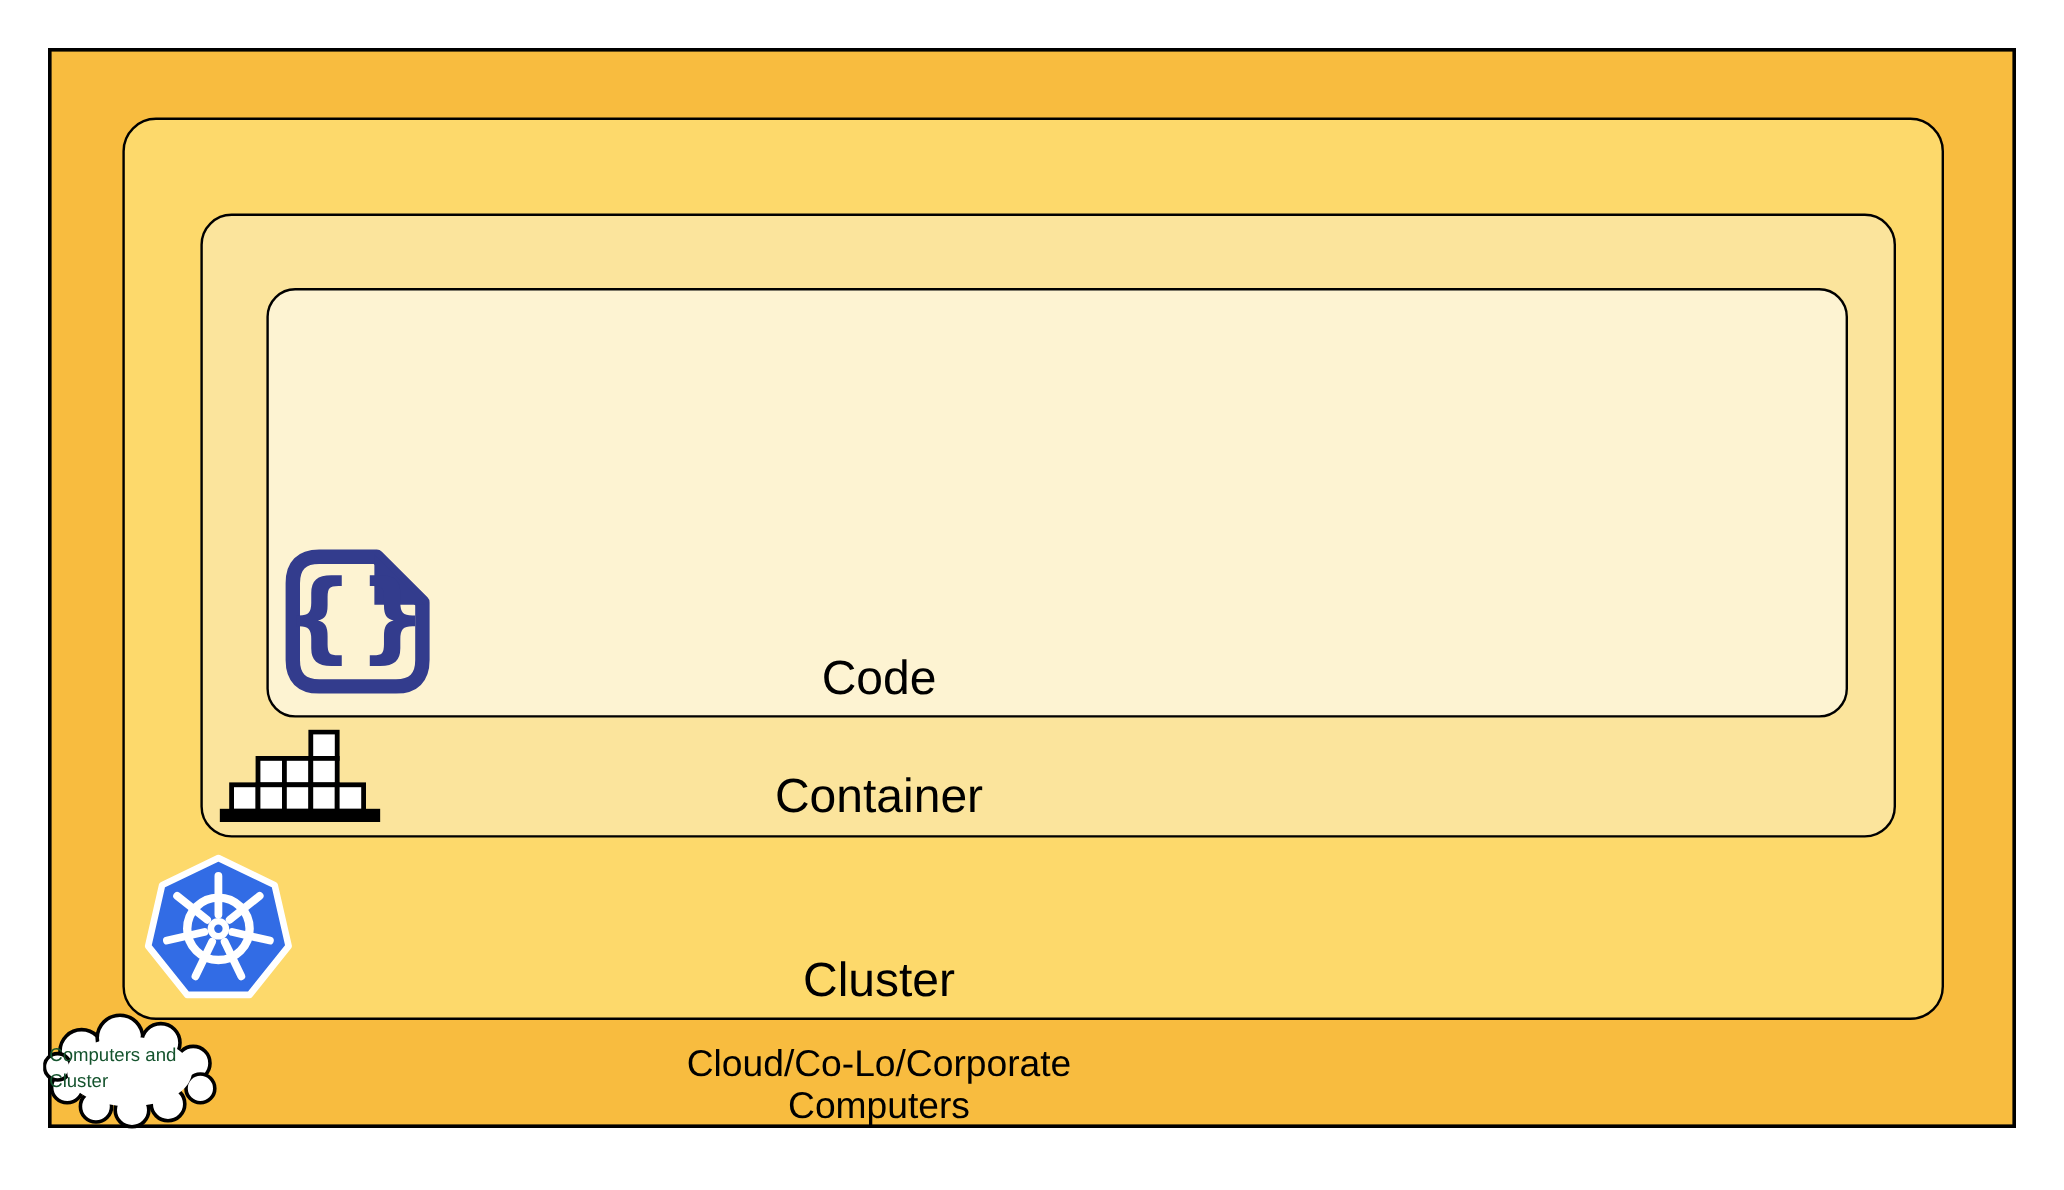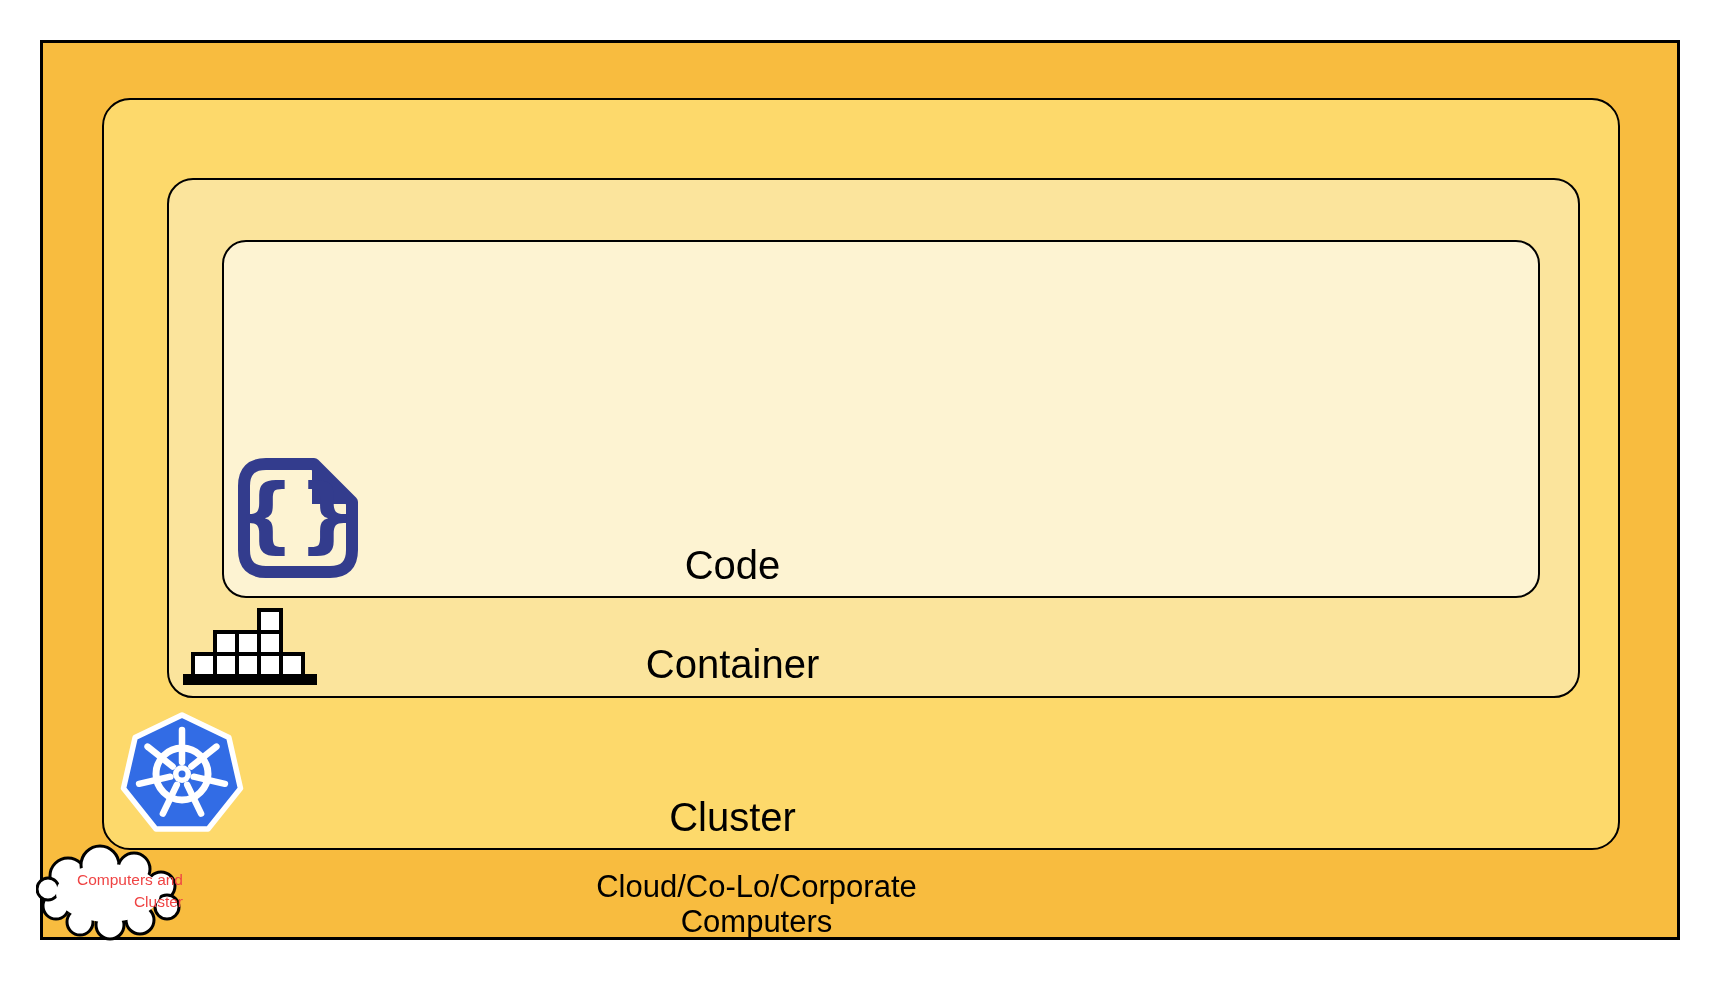--- a/index.html
+++ b/index.html
@@ -46,37 +46,36 @@
     line-height: 1;
     white-space: nowrap;
   }
   .label-code      { top: 545px; }
   .label-container { top: 644px; }
   .label-cluster   { top: 797px; }
   .label-datacenter {
     top: 869px;
     font-size: 31px;
     line-height: 35px;
-    margin-left: 24px;
   }
   .icon {
     position: absolute;
     display: block;
   }
   .icon-code      { left: 236px; top: 456px; width: 124px; height: 124px; }
   .icon-container { left: 183px; top: 608px; width: 134px; height: 78px; }
   .icon-k8s       { left: 117px; top: 711px; width: 130px; height: 130px; }
   .icon-cloud     { left: 36px;  top: 844px; width: 152px; height: 100px; }
   .cloud-text {
     position: absolute;
     left: 41px; top: 869px; width: 142px;
-    text-align: right;
+    text-align: left;
     font-size: 15.5px;
     line-height: 22px;
-    color: #ef4444;
+    color: #14532d;
   }
 </style>
 </head>
 <body>
 
 <div class="diagram">
 
   <div class="layer layer-datacenter" style="background-color: rgb(248, 188, 63);"></div>
   <div class="layer layer-cluster" style="background-color: rgb(253, 217, 107);"></div>
   <div class="layer layer-container" style="background-color: rgb(251, 228, 156);"></div>

